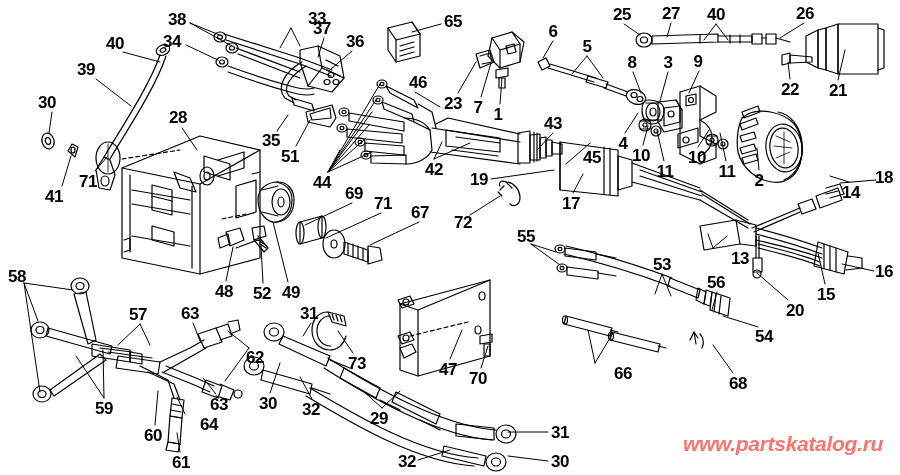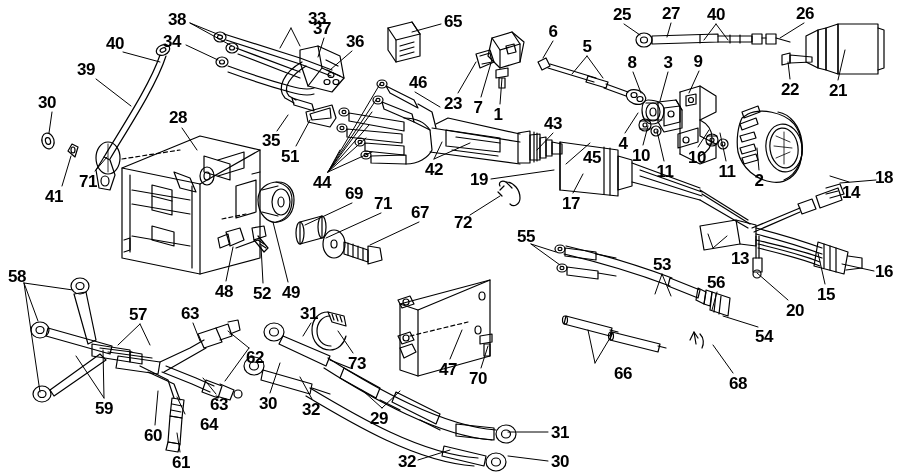--- a/index.html
+++ b/index.html
@@ -655,14 +655,15 @@
       <div class="callout" style="left: 311px; top: 409px;">32</div>
       <div class="callout" style="left: 379px; top: 418px;">29</div>
       <div class="callout" style="left: 560px; top: 432px;">31</div>
       <div class="callout" style="left: 153px; top: 435px;">60</div>
       <div class="callout" style="left: 185px; top: 424px; margin-left: 24px;">64</div>
       <div class="callout" style="left: 181px; top: 462px;">61</div>
       <div class="callout" style="left: 407px; top: 461px;">32</div>
       <div class="callout" style="left: 560px; top: 461px;">30</div>
     </div>
 
+  <div id="watermark" style="left: 783px; top: 444px; color: rgb(244, 118, 110);">www.partskatalog.ru</div>
 
 </div>
 
 </body></html>

